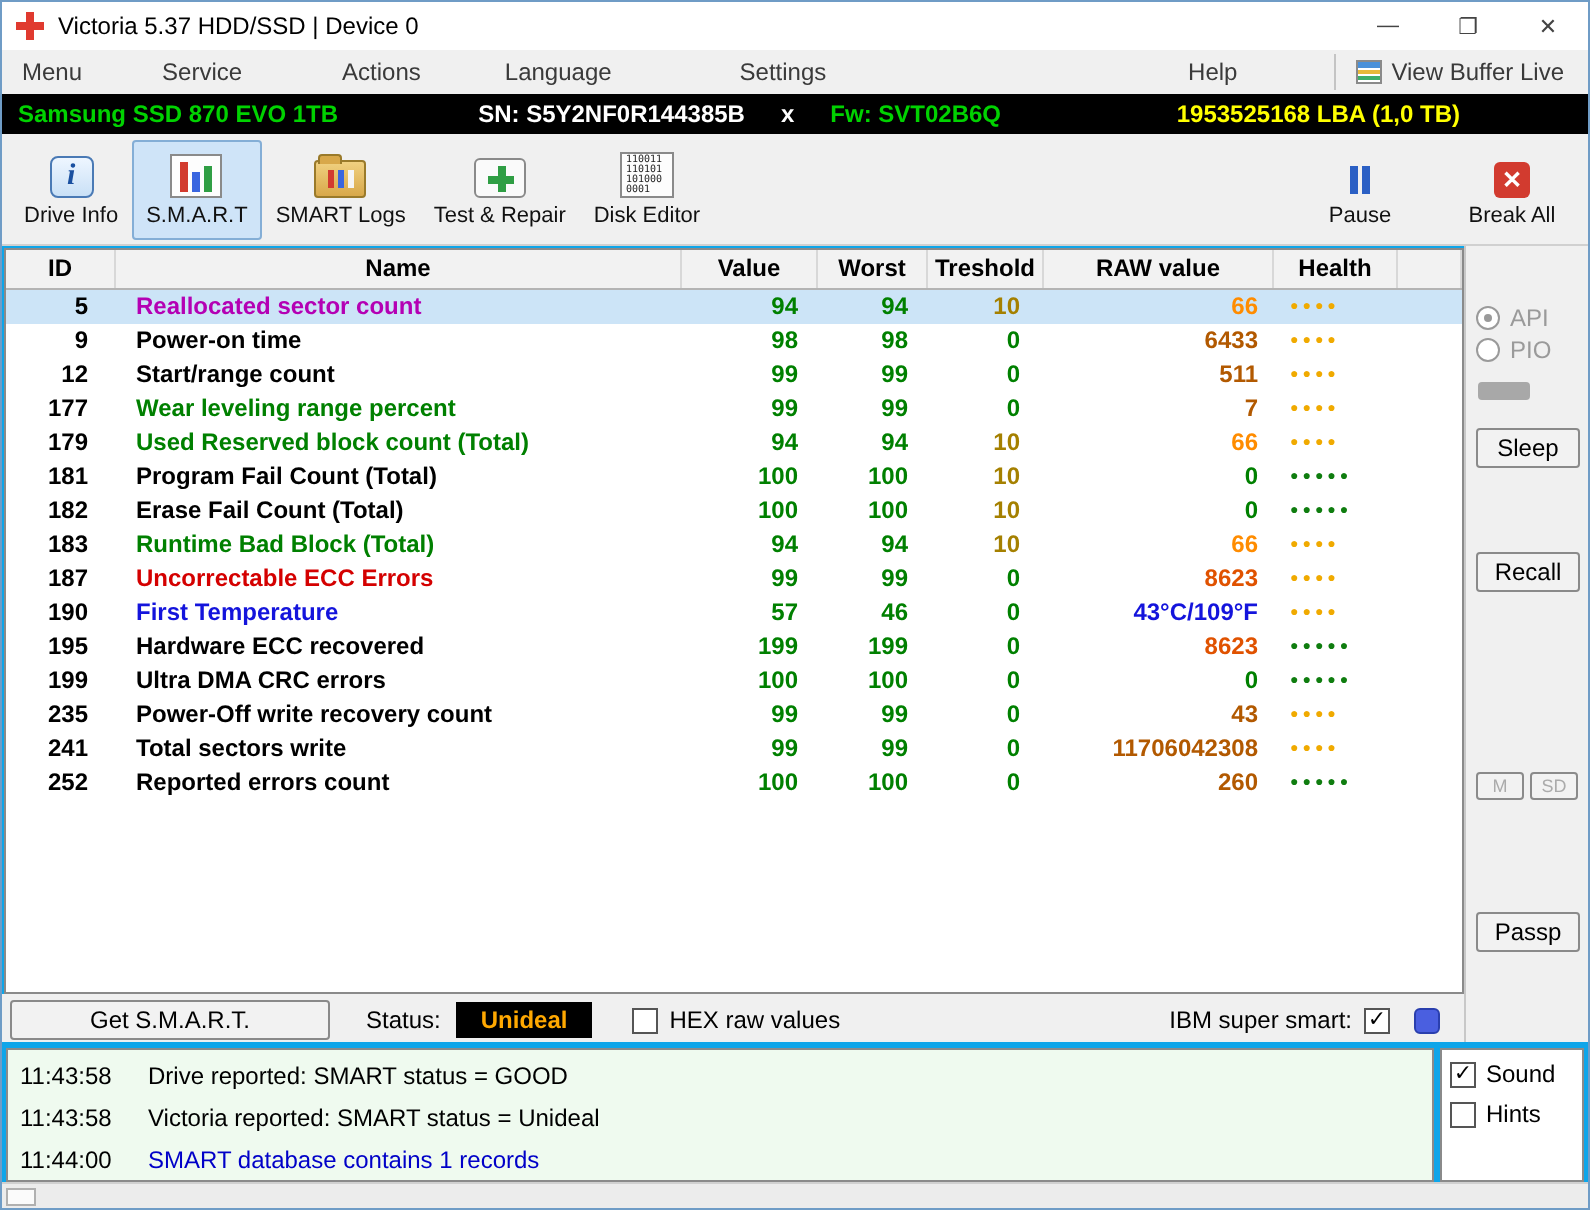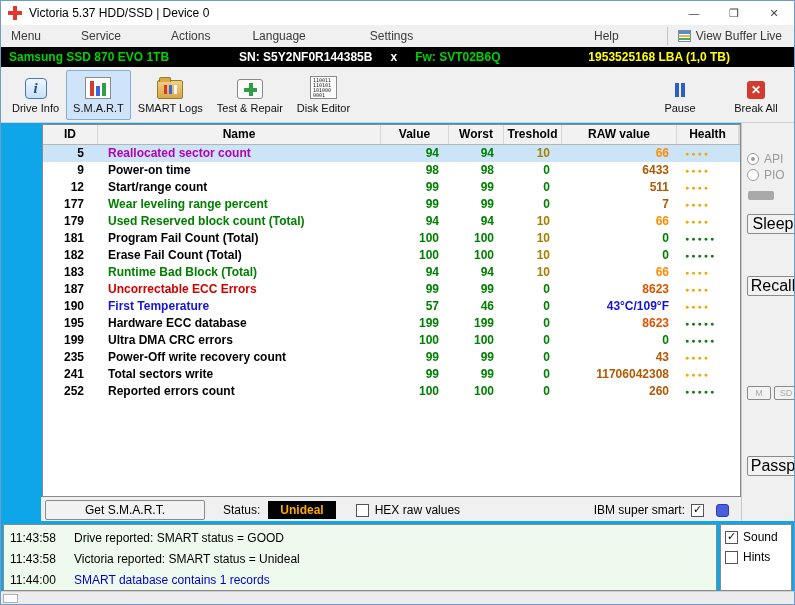--- a/index.html
+++ b/index.html
@@ -58,21 +58,21 @@
   .icon-binary { width: 27px; height: 23px; background: #fdfdfd; border: 1px solid #8a8a8a; overflow: hidden; }
   .icon-binary::before { content: "110011\A 110101\A 101000\A 0001"; white-space: pre; display: block; font-family: "DejaVu Sans Mono", monospace; font-size: 5px; line-height: 5px; color: #222; padding: 1px 2px; }
   .icon-pause { width: 16px; height: 18px; position: relative; }
   .icon-pause::before, .icon-pause::after { content: ""; position: absolute; top: 2px; width: 4px; height: 14px; background: #2b5fc4; }
   .icon-pause::before { left: 3px; }
   .icon-pause::after { left: 9px; }
   .icon-break { width: 18px; height: 18px; background: #d23b2f; border-radius: 3px; color: #fff; font-weight: bold; font-size: 12px; display: flex; align-items: center; justify-content: center; }
   .tool-right { margin-left: auto; display: flex; gap: 16px; padding-right: 4px; }
 
   
-  .main { flex: 1 1 auto; display: flex; min-height: 0; padding-left: 40px; }
+  .main { flex: 1 1 auto; display: flex; min-height: 0; }
   .left-col { width: 731px; display: flex; flex-direction: column; min-height: 0; }
   .table-wrap { flex: 1 1 auto; border: 1px solid #8a8a8a; background: #fff; margin: 1px 0 0 1px; overflow: hidden; display: flex; flex-direction: column; }
   .thead, .trow { display: grid; grid-template-columns: 55px 283px 68px 55px 58px 115px 62px 1fr; }
   .thead { background: #f2f2f2; border-bottom: 1px solid #b4b4b4; flex: 0 0 auto; }
   .hcell { height: 19px; line-height: 18px; font-weight: bold; text-align: center; border-right: 1px solid #d8d8d8; color: #000; }
   .tbody { flex: 1 1 auto; overflow: hidden; }
   .trow { height: 17px; font-weight: bold; }
   .trow.selected { background: var(--selected-row); }
   .cell { line-height: 17px; white-space: nowrap; overflow: hidden; }
   .c-id { text-align: right; padding-right: 14px; color: #000; }
@@ -94,21 +94,21 @@
   .cb { width: 13px; height: 13px; background: #fff; border: 1px solid #555; display: inline-flex; align-items: center; justify-content: center; font-size: 11px; color: #000; flex: 0 0 auto; }
   .cb.checked::after { content: "✓"; margin-top: -1px; }
   .blue-led { width: 13px; height: 13px; background: #4a5fe0; border: 1px solid #2a3fae; border-radius: 3px; margin-left: 6px; }
 
   
   .right-panel { width: 62px; border-left: 1px solid #c8c8c8; background: #f0f0f0; display: flex; flex-direction: column; align-items: flex-start; padding: 28px 0 0 5px; }
   .radio-row { display: flex; align-items: center; gap: 5px; height: 16px; color: #9a9a9a; }
   .radio { width: 12px; height: 12px; border: 1px solid #9a9a9a; border-radius: 50%; background: #fff; position: relative; flex: 0 0 auto; }
   .radio.checked::after { content: ""; position: absolute; left: 3px; top: 3px; width: 4px; height: 4px; border-radius: 50%; background: #9a9a9a; }
   .gray-bar { width: 26px; height: 9px; background: #a8a8a8; border-radius: 2px; margin: 8px 0 0 1px; }
-  .side-btn { width: 52px; height: 20px; line-height: 18px; font-size: 16px; }
+  .side-btn { width: 52px; height: 20px; line-height: 18px; font-size: 12px; }
   .sleep-btn { margin-top: 14px; }
   .recall-btn { margin-top: 42px; }
   .tiny-row { display: flex; gap: 3px; margin-top: 90px; }
   .tiny-btn { width: 24px; height: 14px; line-height: 12px; font-size: 9px; color: #ababab; }
   .passp-btn { margin-top: 56px; }
 
   
   .log-row { height: 70px; flex: 0 0 auto; display: flex; gap: 3px; padding: 3px 2px 0 2px; }
   .log-area { flex: 1 1 auto; border: 1px solid #8a8a8a; background: var(--log-bg); padding: 3px 6px; overflow: hidden; }
   .log-line { line-height: 21px; white-space: nowrap; }
@@ -320,21 +320,21 @@
               <div class="cell c-name" style="color: rgb(20, 20, 220);">First Temperature</div>
               <div class="cell c-val">57</div>
               <div class="cell c-worst">46</div>
               <div class="cell c-thr" style="color: rgb(0, 128, 0);">0</div>
               <div class="cell c-raw" style="color: rgb(20, 20, 220);">43°C/109°F</div>
               <div class="cell c-health" style="color: rgb(240, 170, 0);">●●●●</div>
               <div class="cell c-fill"></div>
             </div>
             <div class="trow">
               <div class="cell c-id">195</div>
-              <div class="cell c-name" style="color: rgb(0, 0, 0);">Hardware ECC database</div>
+              <div class="cell c-name" style="color: rgb(0, 0, 0);">Hardware ECC recovered</div>
               <div class="cell c-val">199</div>
               <div class="cell c-worst">199</div>
               <div class="cell c-thr" style="color: rgb(0, 128, 0);">0</div>
               <div class="cell c-raw" style="color: rgb(224, 82, 0);">8623</div>
               <div class="cell c-health" style="color: rgb(15, 125, 15);">●●●●●</div>
               <div class="cell c-fill"></div>
             </div>
             <div class="trow">
               <div class="cell c-id">199</div>
               <div class="cell c-name" style="color: rgb(0, 0, 0);">Ultra DMA CRC errors</div>

